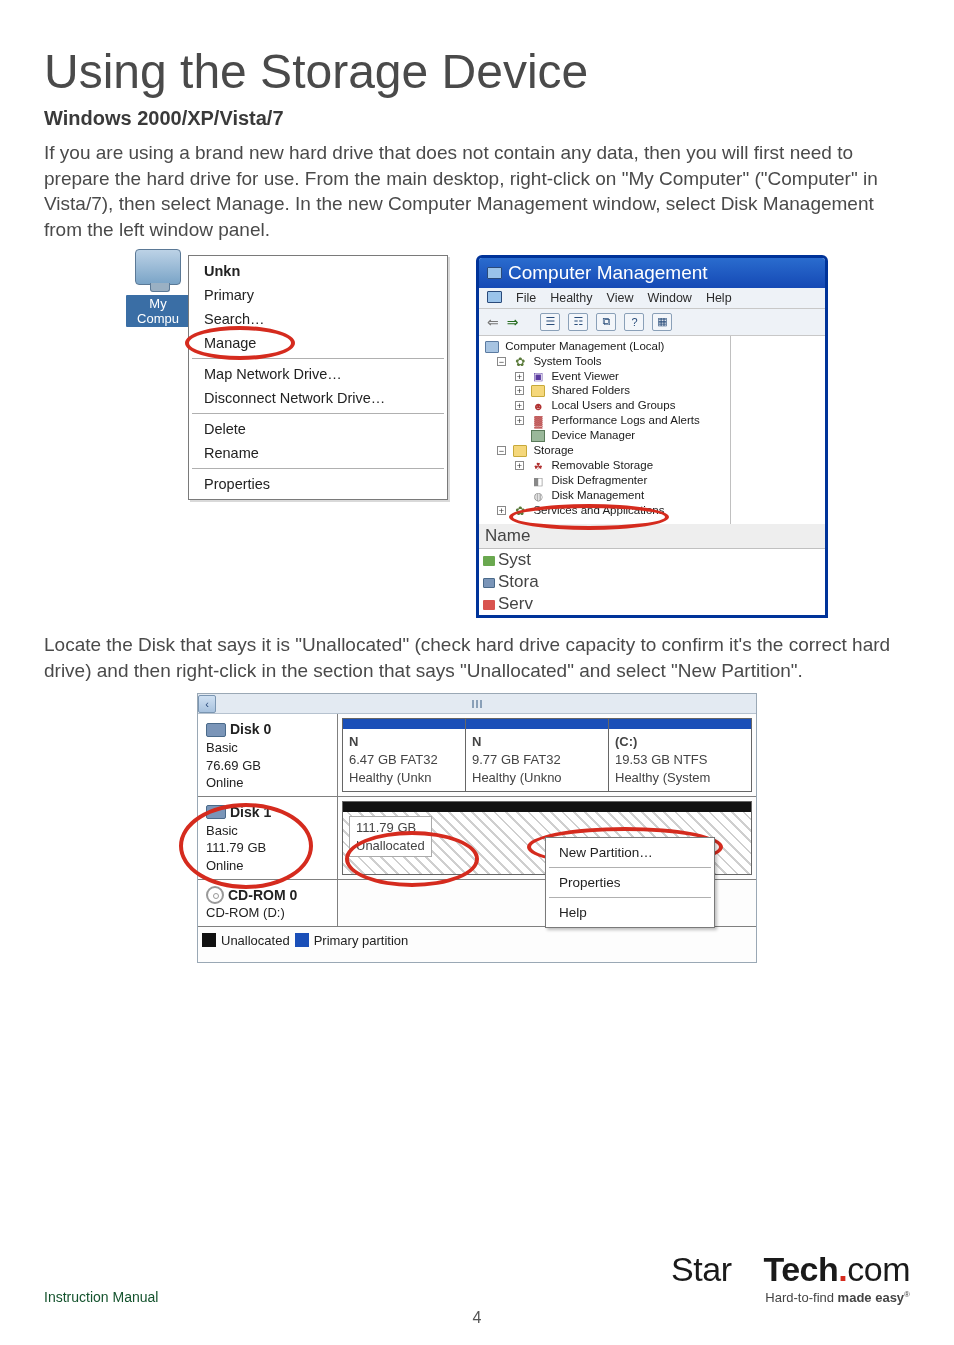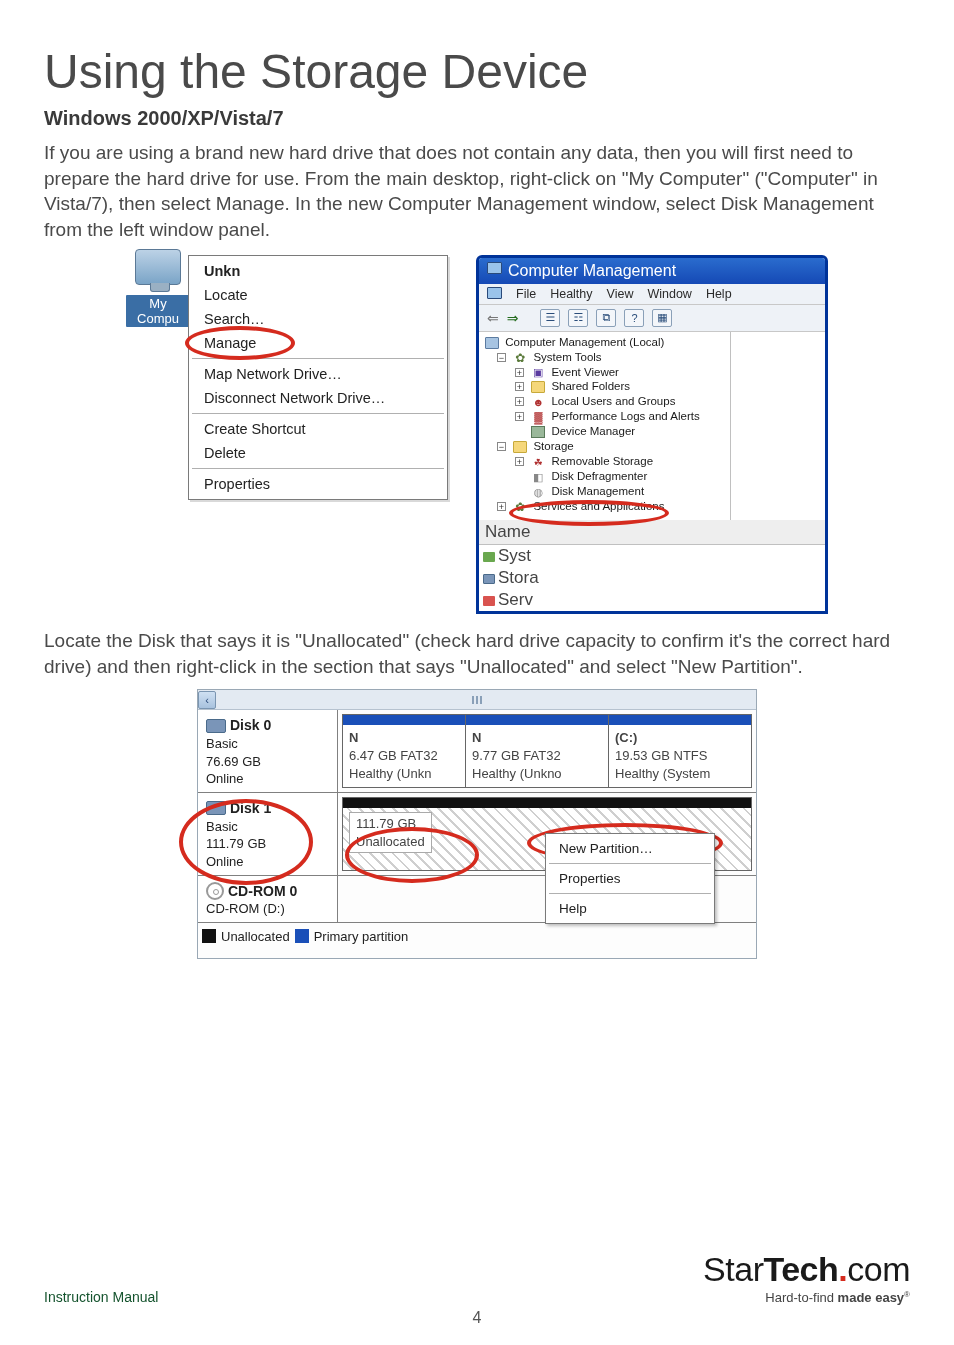--- a/index.html
+++ b/index.html
@@ -115,24 +115,24 @@
     border: 3px solid #003399;
     border-radius: 6px 6px 0 0;
     width: 352px;
     margin-left: 28px;
     overflow: hidden;
     background: #eef2f7;
   }
   .cm-titlebar {
     background: linear-gradient(#2a6cce, #1549b5);
     color: #fff;
-    font-size: 16px;
+    font-size: 19px;
     padding: 4px 8px;
     display: flex;
-    align-items: flex-start;
+    align-items: center;
     gap: 6px;
   }
   .tb-monitor {
     width: 15px; height: 12px;
     background: #9ac3ea;
     border: 1px solid #2a4a7a;
     border-radius: 1px;
   }
   .cm-menubar {
     background: #eef2f7;
@@ -416,21 +416,21 @@
     text-align: right;
   }
   .brand-name {
     font-family: Arial, sans-serif;
     font-size: 34px;
     color: #1a1a1a;
     letter-spacing: -0.5px;
     line-height: 1;
   }
   .brand-name .star { font-weight: 400; }
-  .brand-name .tech { font-weight: 700; }
+  .brand-name .tech { font-weight: 700; margin-left: 32px; }
   .brand-name .dot { color: #d52b1e; font-weight: 800; }
   .brand-name .com { font-weight: 400; }
   .tagline {
     font-size: 13px;
     color: #444;
     margin-top: 4px;
   }
   .tagline .bold { font-weight: 700; }
   .tagline sup { font-size: 8px; }
 </style>
@@ -442,29 +442,29 @@
 <p class="para">If you are using a brand new hard drive that does not contain any data, then you will first need to prepare the hard drive for use.  From the main desktop, right-click on "My Computer" ("Computer" in Vista/7), then select Manage. In the new Computer Management window, select Disk Management from the left window panel.</p>
 
 <div class="figure-row" style="position:relative;">
   <div class="ctx-wrap">
     <div class="desktop-icon">
       <div class="monitor-icon"></div>
       <div class="icon-label">My Compu</div>
     </div>
     <div class="context-menu" style="position:relative;">
       <div class="ctx-item bold">Unkn</div>
-      <div class="ctx-item">Locate</div>
+      <div class="ctx-item">Primary</div>
       <div class="ctx-item">Search…</div>
       <div class="ctx-item">Manage</div>
       <div class="ctx-sep"></div>
       <div class="ctx-item">Map Network Drive…</div>
       <div class="ctx-item">Disconnect Network Drive…</div>
       <div class="ctx-sep"></div>
-      <div class="ctx-item">Create Shortcut</div>
       <div class="ctx-item">Delete</div>
+      <div class="ctx-item">Rename</div>
       <div class="ctx-sep"></div>
       <div class="ctx-item">Properties</div>
       <div class="circle" style="left:-4px; top:70px; width:110px; height:34px;"></div>
     </div>
   </div>
 
   <div class="cm-window">
     <div class="cm-titlebar">
       <span class="tb-monitor"></span>
       <span>Computer Management</span>

